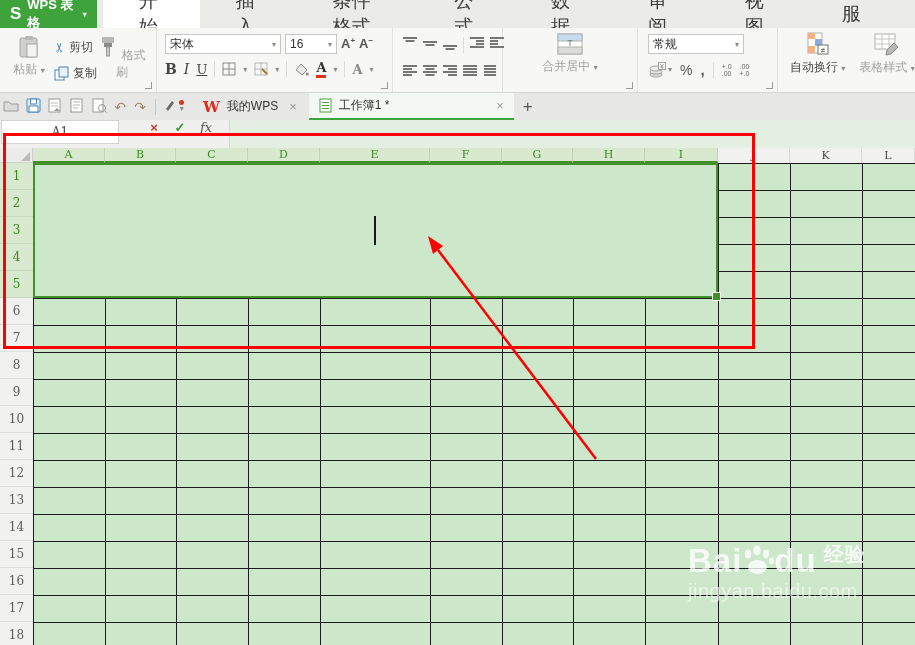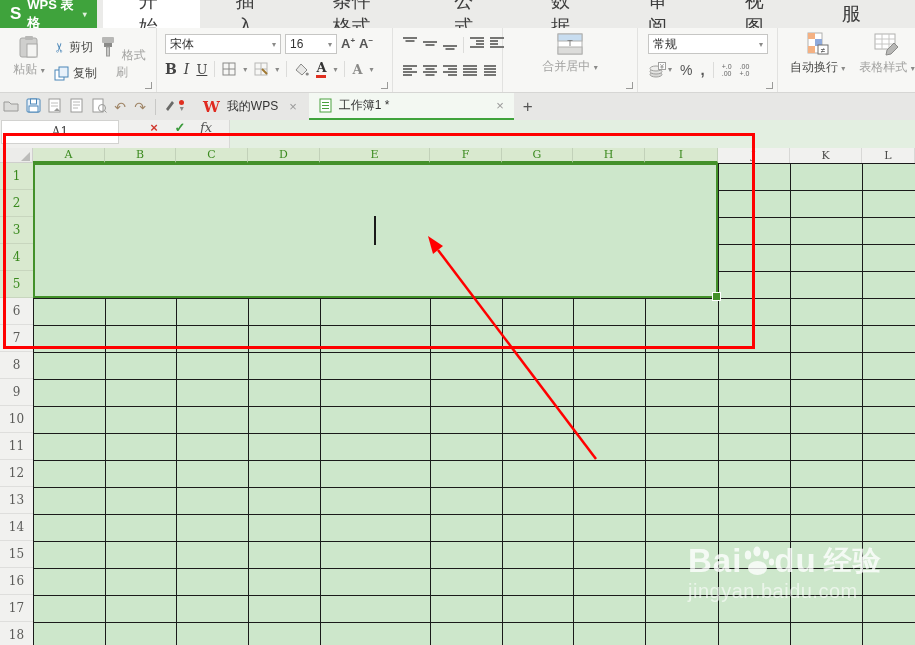--- a/index.html
+++ b/index.html
@@ -115,22 +115,22 @@
           background:var(--cell-fill);border:2px solid var(--sel-green);box-sizing:border-box;z-index:3;}
   #merged .handle{position:absolute;right:-5px;bottom:-5px;width:7px;height:7px;
                   background:var(--sel-green);border:1px solid #fff;}
   #caret{position:absolute;left:374px;top:216px;width:2px;height:29px;background:#1a1a1a;z-index:4;}
 
   
   #red-rect{position:absolute;left:3px;top:133px;width:752px;height:216px;
             border:3px solid var(--ann-red);box-sizing:border-box;z-index:6;pointer-events:none;}
   #arrow-svg{position:absolute;left:0;top:0;z-index:6;pointer-events:none;}
   #watermark{position:absolute;left:688px;top:544px;z-index:5;color:rgba(255,255,255,0.78);}
-  .wm-row1{display:flex;align-items:center;font-weight:bold;font-size:33px;letter-spacing:1px;line-height:1;}
-  .wm-cn{font-size:28px;margin-left:7px;font-weight:bold;}
+  .wm-row1{display:flex;align-items:flex-start;font-weight:bold;font-size:33px;letter-spacing:1px;line-height:1;}
+  .wm-cn{font-size:20px;margin-left:7px;font-weight:bold;}
   .wm-url{font-size:20px;margin-top:3px;color:rgba(255,255,255,0.60);letter-spacing:0.5px;}
 </style>
 </head>
 <body>
 
 <div id="app">
 
   <div id="menubar">
     <div id="logo">
       <span class="s-mark">S</span>
@@ -301,21 +301,21 @@
         <span>
           <span class="lbl dim">合并居中</span>
           <span class="caret">▾</span>
         </span>
       </div>
       <div class="grp-exp"></div>
     </div>
 
     <div class="rgroup" id="g-num">
       <div class="rowA" style="left:10px;">
-        <div class="combo" style="width:120px">
+        <div class="combo" style="width:96px">
           <span class="val">常规</span>
           <span class="caret">▾</span>
         </div>
       </div>
       <div class="num-sym">
         <span style="display:flex;align-items:center;gap:2px;">
           <svg width="18" height="16" viewBox="0 0 18 16">
               <ellipse cx="8" cy="12.5" rx="6" ry="2.5" fill="#d8d8d6" stroke="#a0a09e"></ellipse>
               <ellipse cx="8" cy="9.5" rx="6" ry="2.5" fill="#e4e4e2" stroke="#a0a09e"></ellipse>
               <ellipse cx="8" cy="6.5" rx="6" ry="2.5" fill="#efefed" stroke="#a0a09e"></ellipse>

